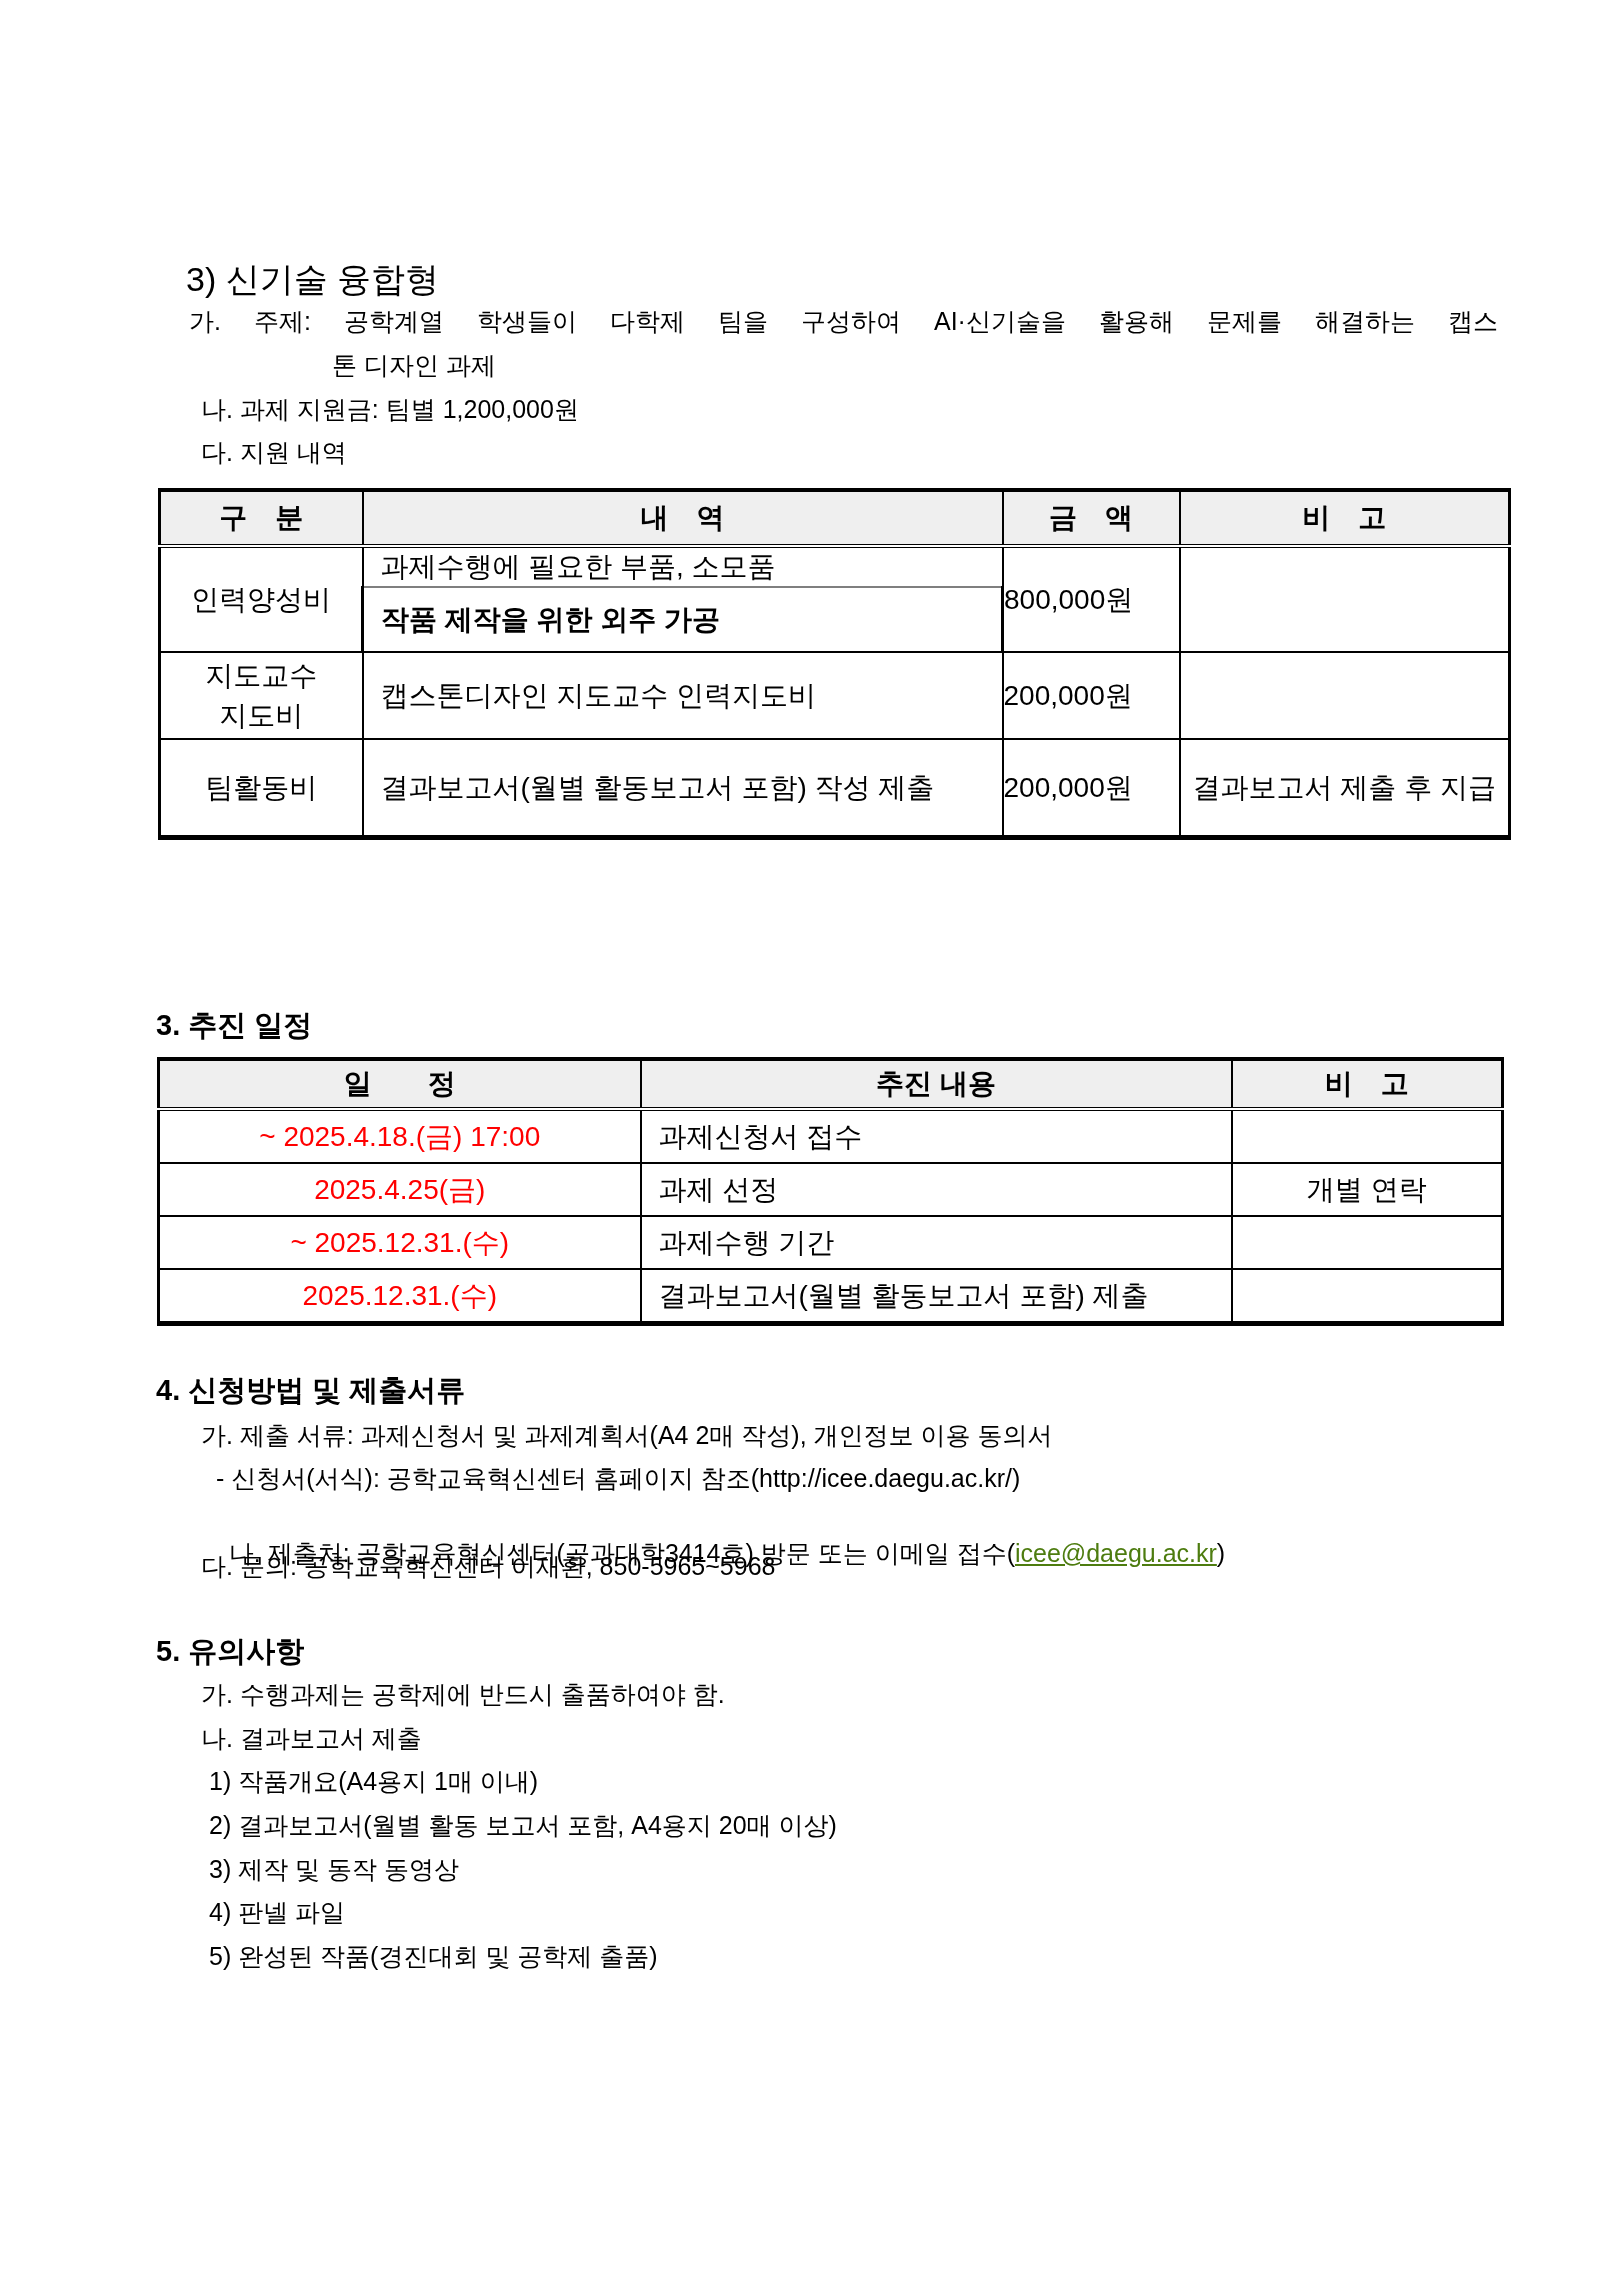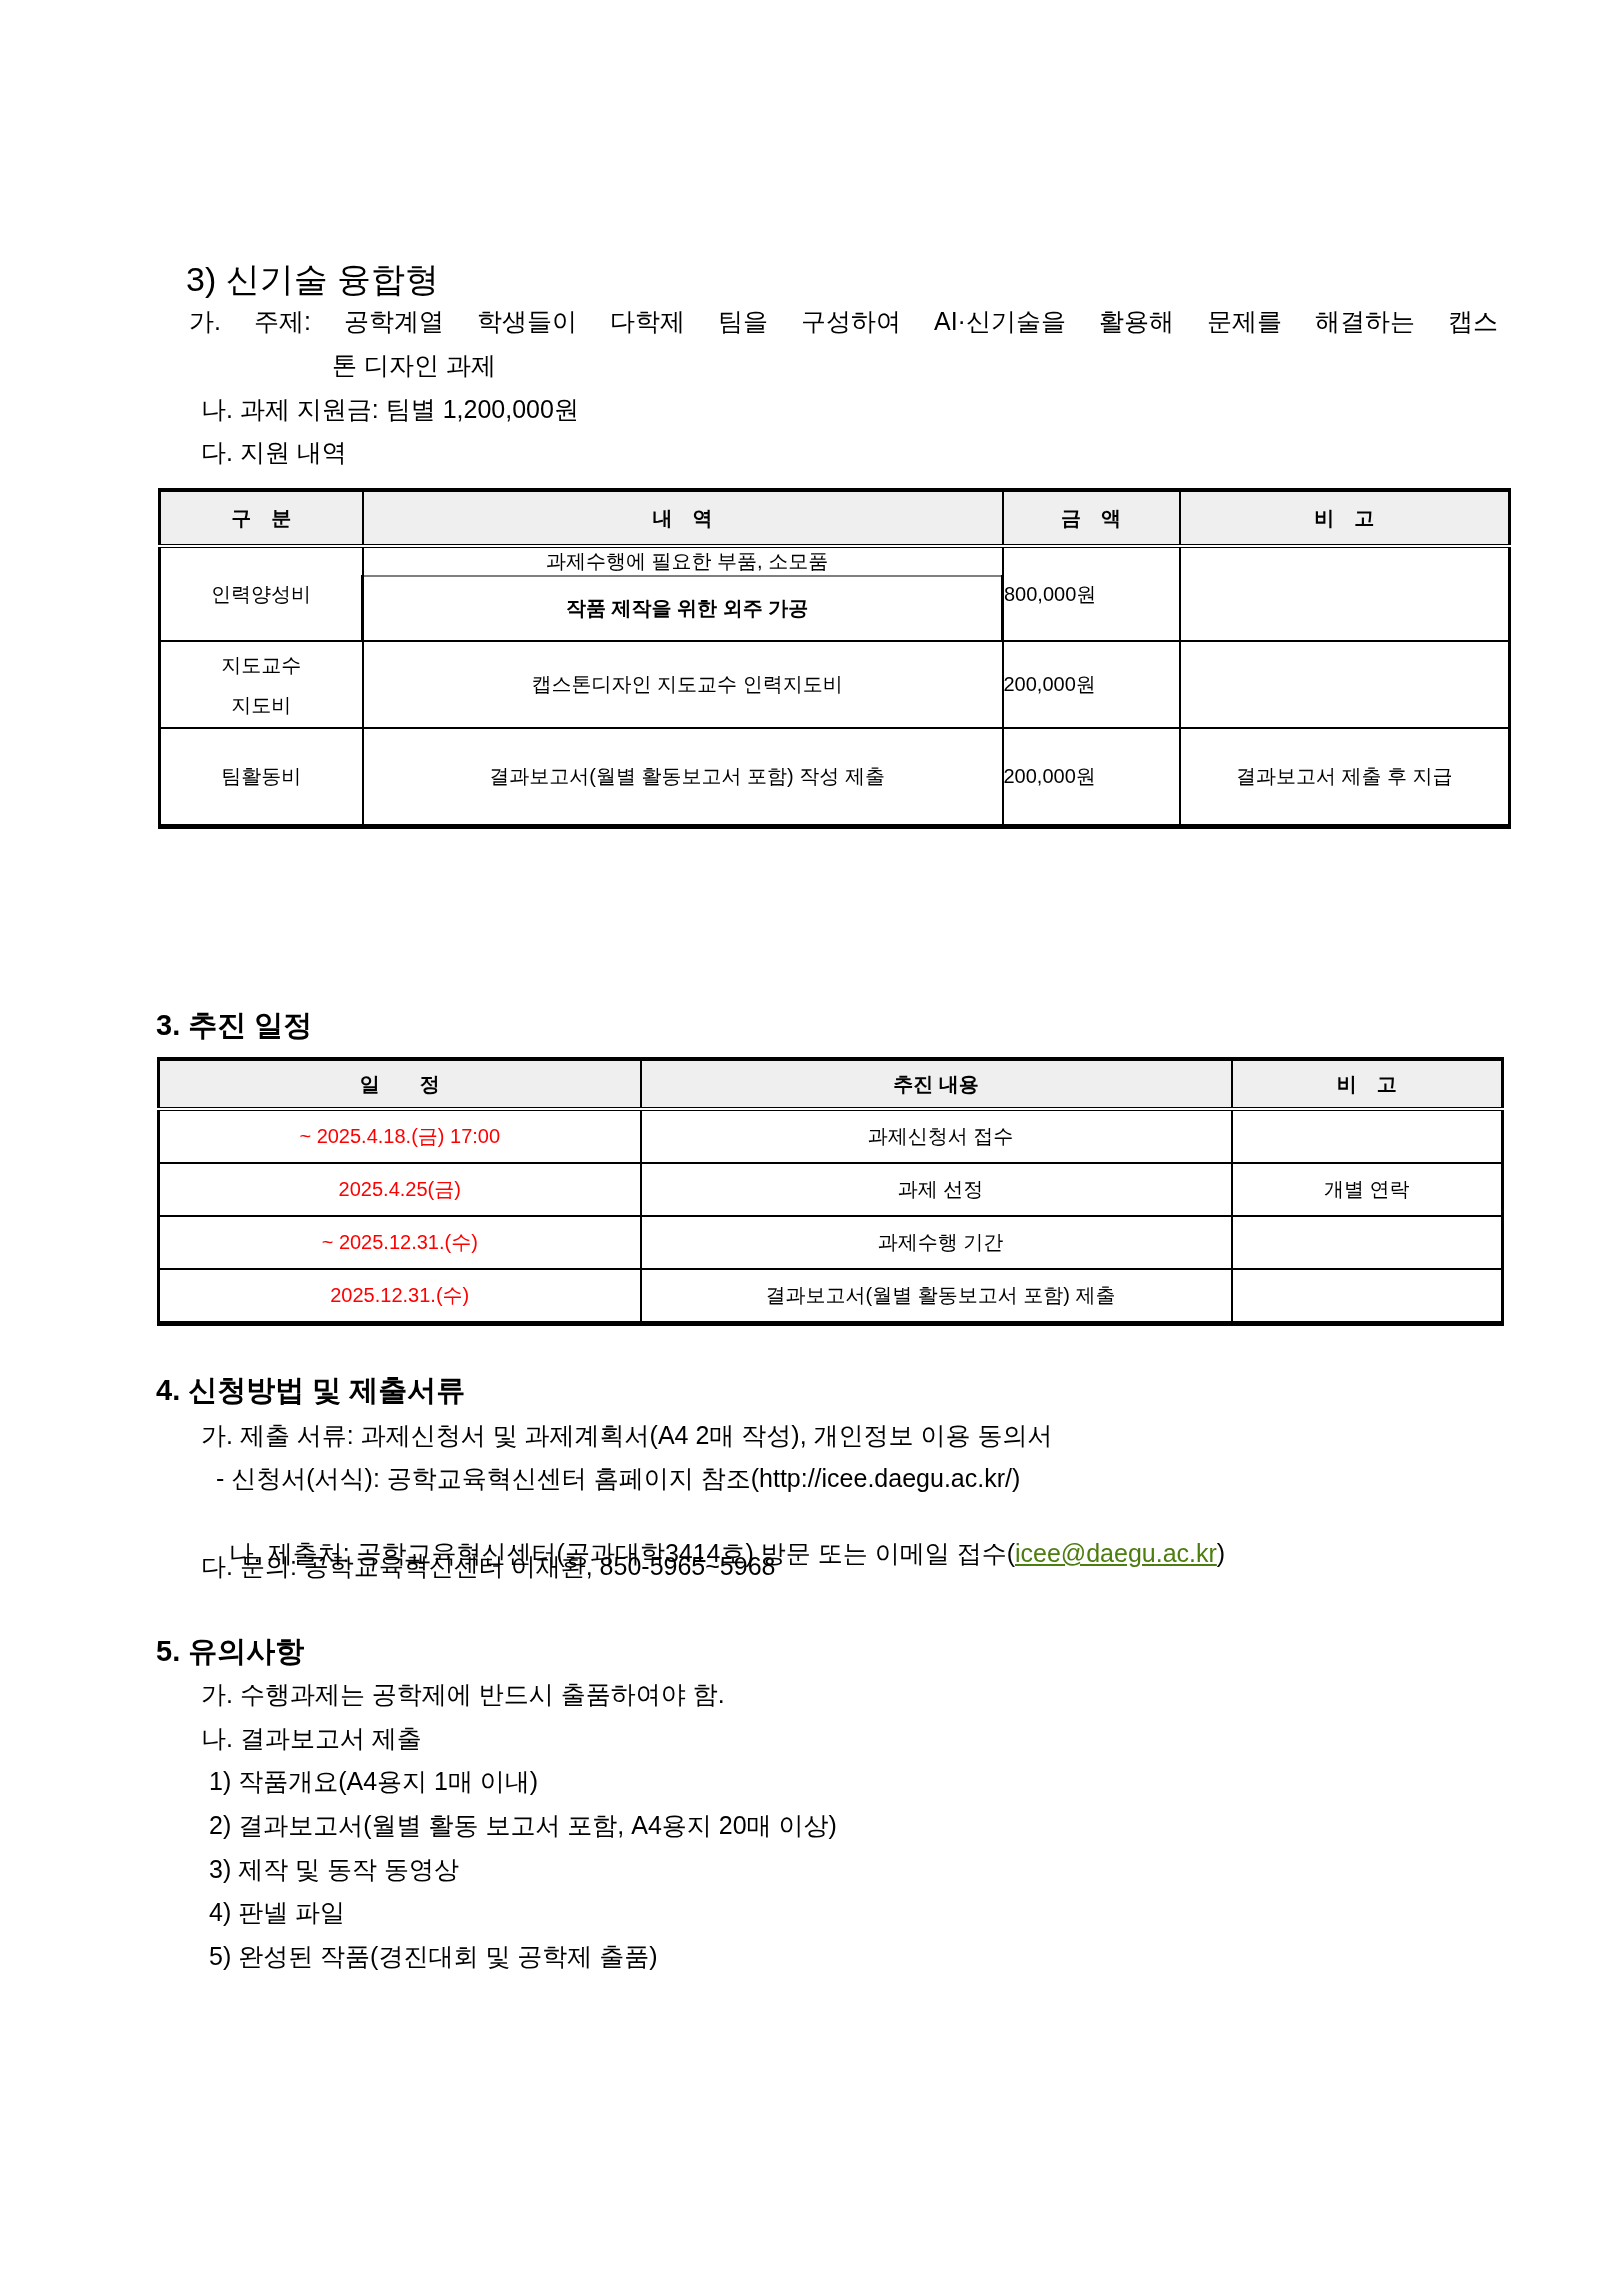--- a/index.html
+++ b/index.html
@@ -17,21 +17,21 @@
   .justify-line{
     white-space:normal;
     text-align:justify;
     -moz-text-align-last:justify;
     text-align-last:justify;
   }
   
   table.doc-table{
     border-collapse:collapse;
     table-layout:fixed;
-    font-size:20px;
+    font-size:28px;
     color:#000;
   }
   table.doc-table th,
   table.doc-table td{
     border-left:2px solid #000;
     border-right:2px solid #000;
     vertical-align:middle;
     padding:0;
     overflow:hidden;
   }
@@ -42,21 +42,21 @@
     border-top:4.6px solid #000;
     border-bottom:4.6px double #000;
   }
   table.doc-table td{border-top:2.6px solid #000;}
   table.doc-table tr.last-row td{border-bottom:5.2px solid #000;}
   table.doc-table th:first-child, table.doc-table td:first-child{border-left:3.3px solid #000;}
   table.doc-table th:last-child,  table.doc-table td:last-child{border-right:3.3px solid #000;}
   td.gray-bottom{border-bottom:2.6px solid #7f7f7f;}
   td.gray-top{border-top:2.6px solid #7f7f7f !important;}
   .cat-cell{text-align:center;}
-  .detail-cell{text-align:center;padding-left:17px !important;padding-right:7.8px !important;}
+  .detail-cell{text-align:left;padding-left:17px !important;padding-right:7.8px !important;}
   .amount-cell{text-align:left;}
   .note-cell{text-align:center;}
   .date-cell{text-align:center;color:#ff0000;}
   .prewrap{white-space:pre-line;line-height:40px;}
   .email-link{color:#4d7c0f;text-decoration:underline;}
   .inline{display:inline;white-space:pre;}
 </style>
 </head>
 <body>
 

